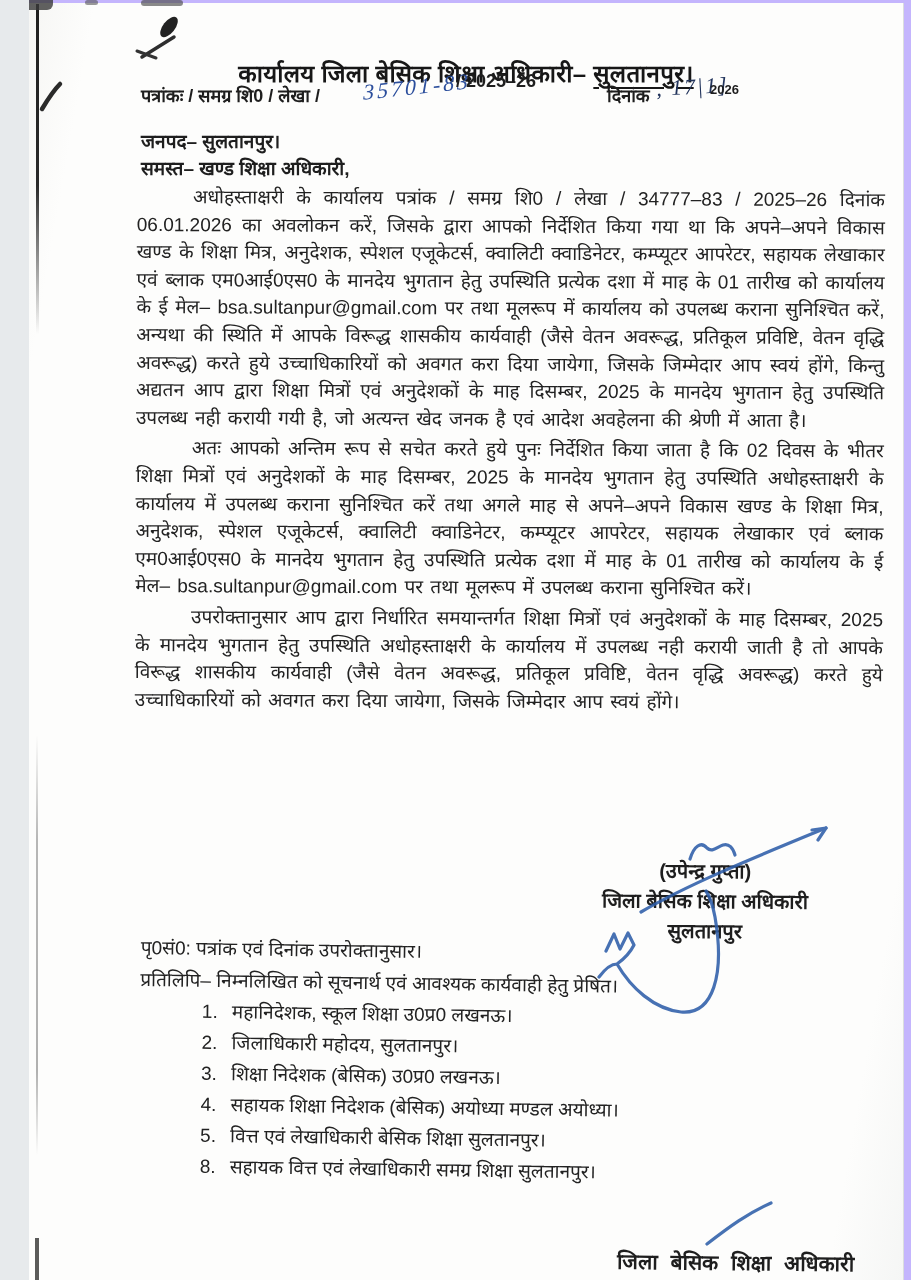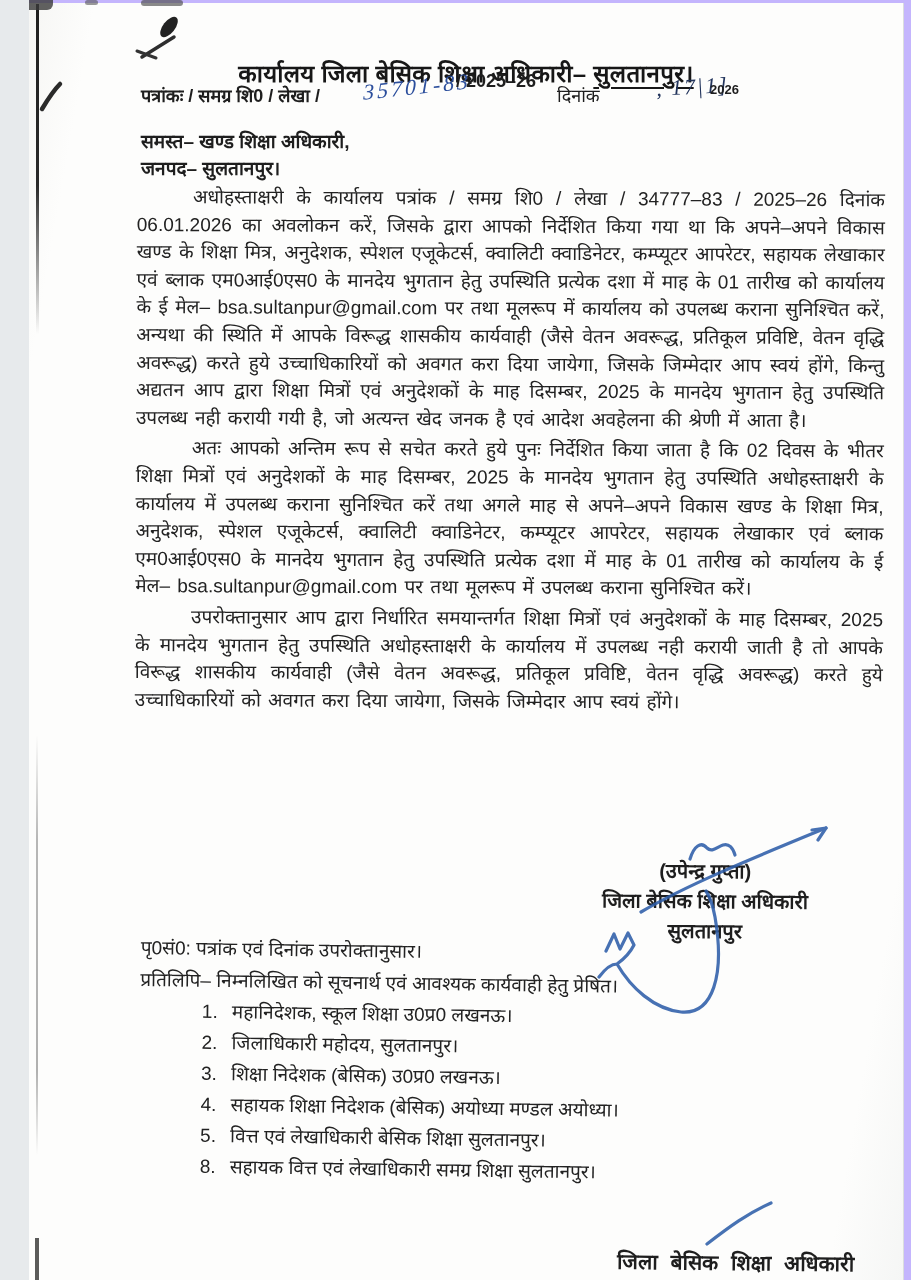--- a/index.html
+++ b/index.html
@@ -28,21 +28,21 @@
 
   
   .title{position:absolute;left:0;top:40px;width:874px;text-align:center;
     font-size:24px;font-weight:700;letter-spacing:.3px;color:#171717;}
   .title .place{text-decoration:underline;text-underline-offset:5px;text-decoration-thickness:2px;}
   .ref-label{position:absolute;left:112px;top:83px;font-size:18px;font-weight:600;}
   .ref-hw{position:absolute;left:334px;top:74px;font-size:22px;color:#2b4e9c;
     font-family:"Liberation Serif","DejaVu Serif",serif;font-style:italic;letter-spacing:3px;
     transform:rotate(-6deg) skewX(-6deg);}
   .ref-suffix{position:absolute;left:427px;top:71px;font-size:18px;font-weight:600;}
-  .date-label{position:absolute;left:528px;top:83px;font-size:18px;font-weight:400;}
+  .date-label{position:absolute;left:578px;top:83px;font-size:18px;font-weight:700;}
   .date-hw{position:absolute;left:627px;top:74px;font-size:22px;color:#22345c;
     font-family:"Liberation Serif","DejaVu Serif",serif;font-style:italic;letter-spacing:2px;
     transform:rotate(-3deg);}
   .date-year{position:absolute;left:681px;top:82px;font-size:13px;font-weight:700;}
 
   
   .addressee{position:absolute;left:112px;top:128px;font-size:19px;font-weight:700;line-height:27px;}
 
   
   .body-text{position:absolute;left:108px;top:183px;width:748px;
@@ -90,22 +90,22 @@
   <h1 class="title"><span>कार्यालय जिला बेसिक शिक्षा अधिकारी– </span><span class="place">सुलतानपुर।</span></h1>
 
   <span class="ref-label">पत्रांकः / समग्र शि0 / लेखा /</span>
   <span class="ref-hw">35701-83</span>
   <span class="ref-suffix">/ 2025–26</span>
   <span class="date-label">दिनांक</span>
   <span class="date-hw">, 17|1]</span>
   <span class="date-year">2026</span>
 
   <div class="addressee">
+    <div>जनपद– सुलतानपुर।</div>
     <div>समस्त– खण्ड शिक्षा अधिकारी,</div>
-    <div>जनपद– सुलतानपुर।</div>
   </div>
 
   <article class="body-text">
     <p>अधोहस्ताक्षरी के कार्यालय पत्रांक / समग्र शि0 / लेखा / 34777–83 / 2025–26 दिनांक 06.01.2026 का अवलोकन करें, जिसके द्वारा आपको निर्देशित किया गया था कि अपने–अपने विकास खण्ड के शिक्षा मित्र, अनुदेशक, स्पेशल एजूकेटर्स, क्वालिटी क्वाडिनेटर, कम्प्यूटर आपरेटर, सहायक लेखाकार एवं ब्लाक एम0आई0एस0 के मानदेय भुगतान हेतु उपस्थिति प्रत्येक दशा में माह के 01 तारीख को कार्यालय के ई मेल– bsa.sultanpur@gmail.com पर तथा मूलरूप में कार्यालय को उपलब्ध कराना सुनिश्चित करें, अन्यथा की स्थिति में आपके विरूद्ध शासकीय कार्यवाही (जैसे वेतन अवरूद्ध, प्रतिकूल प्रविष्टि, वेतन वृद्धि अवरूद्ध) करते हुये उच्चाधिकारियों को अवगत करा दिया जायेगा, जिसके जिम्मेदार आप स्वयं होंगे, किन्तु अद्यतन आप द्वारा शिक्षा मित्रों एवं अनुदेशकों के माह दिसम्बर, 2025 के मानदेय भुगतान हेतु उपस्थिति उपलब्ध नही करायी गयी है, जो अत्यन्त खेद जनक है एवं आदेश अवहेलना की श्रेणी में आता है।</p>
     <p>अतः आपको अन्तिम रूप से सचेत करते हुये पुनः निर्देशित किया जाता है कि 02 दिवस के भीतर शिक्षा मित्रों एवं अनुदेशकों के माह दिसम्बर, 2025 के मानदेय भुगतान हेतु उपस्थिति अधोहस्ताक्षरी के कार्यालय में उपलब्ध कराना सुनिश्चित करें तथा अगले माह से अपने–अपने विकास खण्ड के शिक्षा मित्र, अनुदेशक, स्पेशल एजूकेटर्स, क्वालिटी क्वाडिनेटर, कम्प्यूटर आपरेटर, सहायक लेखाकार एवं ब्लाक एम0आई0एस0 के मानदेय भुगतान हेतु उपस्थिति प्रत्येक दशा में माह के 01 तारीख को कार्यालय के ई मेल– bsa.sultanpur@gmail.com पर तथा मूलरूप में उपलब्ध कराना सुनिश्चित करें।</p>
     <p>उपरोक्तानुसार आप द्वारा निर्धारित समयान्तर्गत शिक्षा मित्रों एवं अनुदेशकों के माह दिसम्बर, 2025 के मानदेय भुगतान हेतु उपस्थिति अधोहस्ताक्षरी के कार्यालय में उपलब्ध नही करायी जाती है तो आपके विरूद्ध शासकीय कार्यवाही (जैसे वेतन अवरूद्ध, प्रतिकूल प्रविष्टि, वेतन वृद्धि अवरूद्ध) करते हुये उच्चाधिकारियों को अवगत करा दिया जायेगा, जिसके जिम्मेदार आप स्वयं होंगे।</p>
   </article>
 
   <div class="sign-block">
     <div>(उपेन्द्र गुप्ता)</div>

